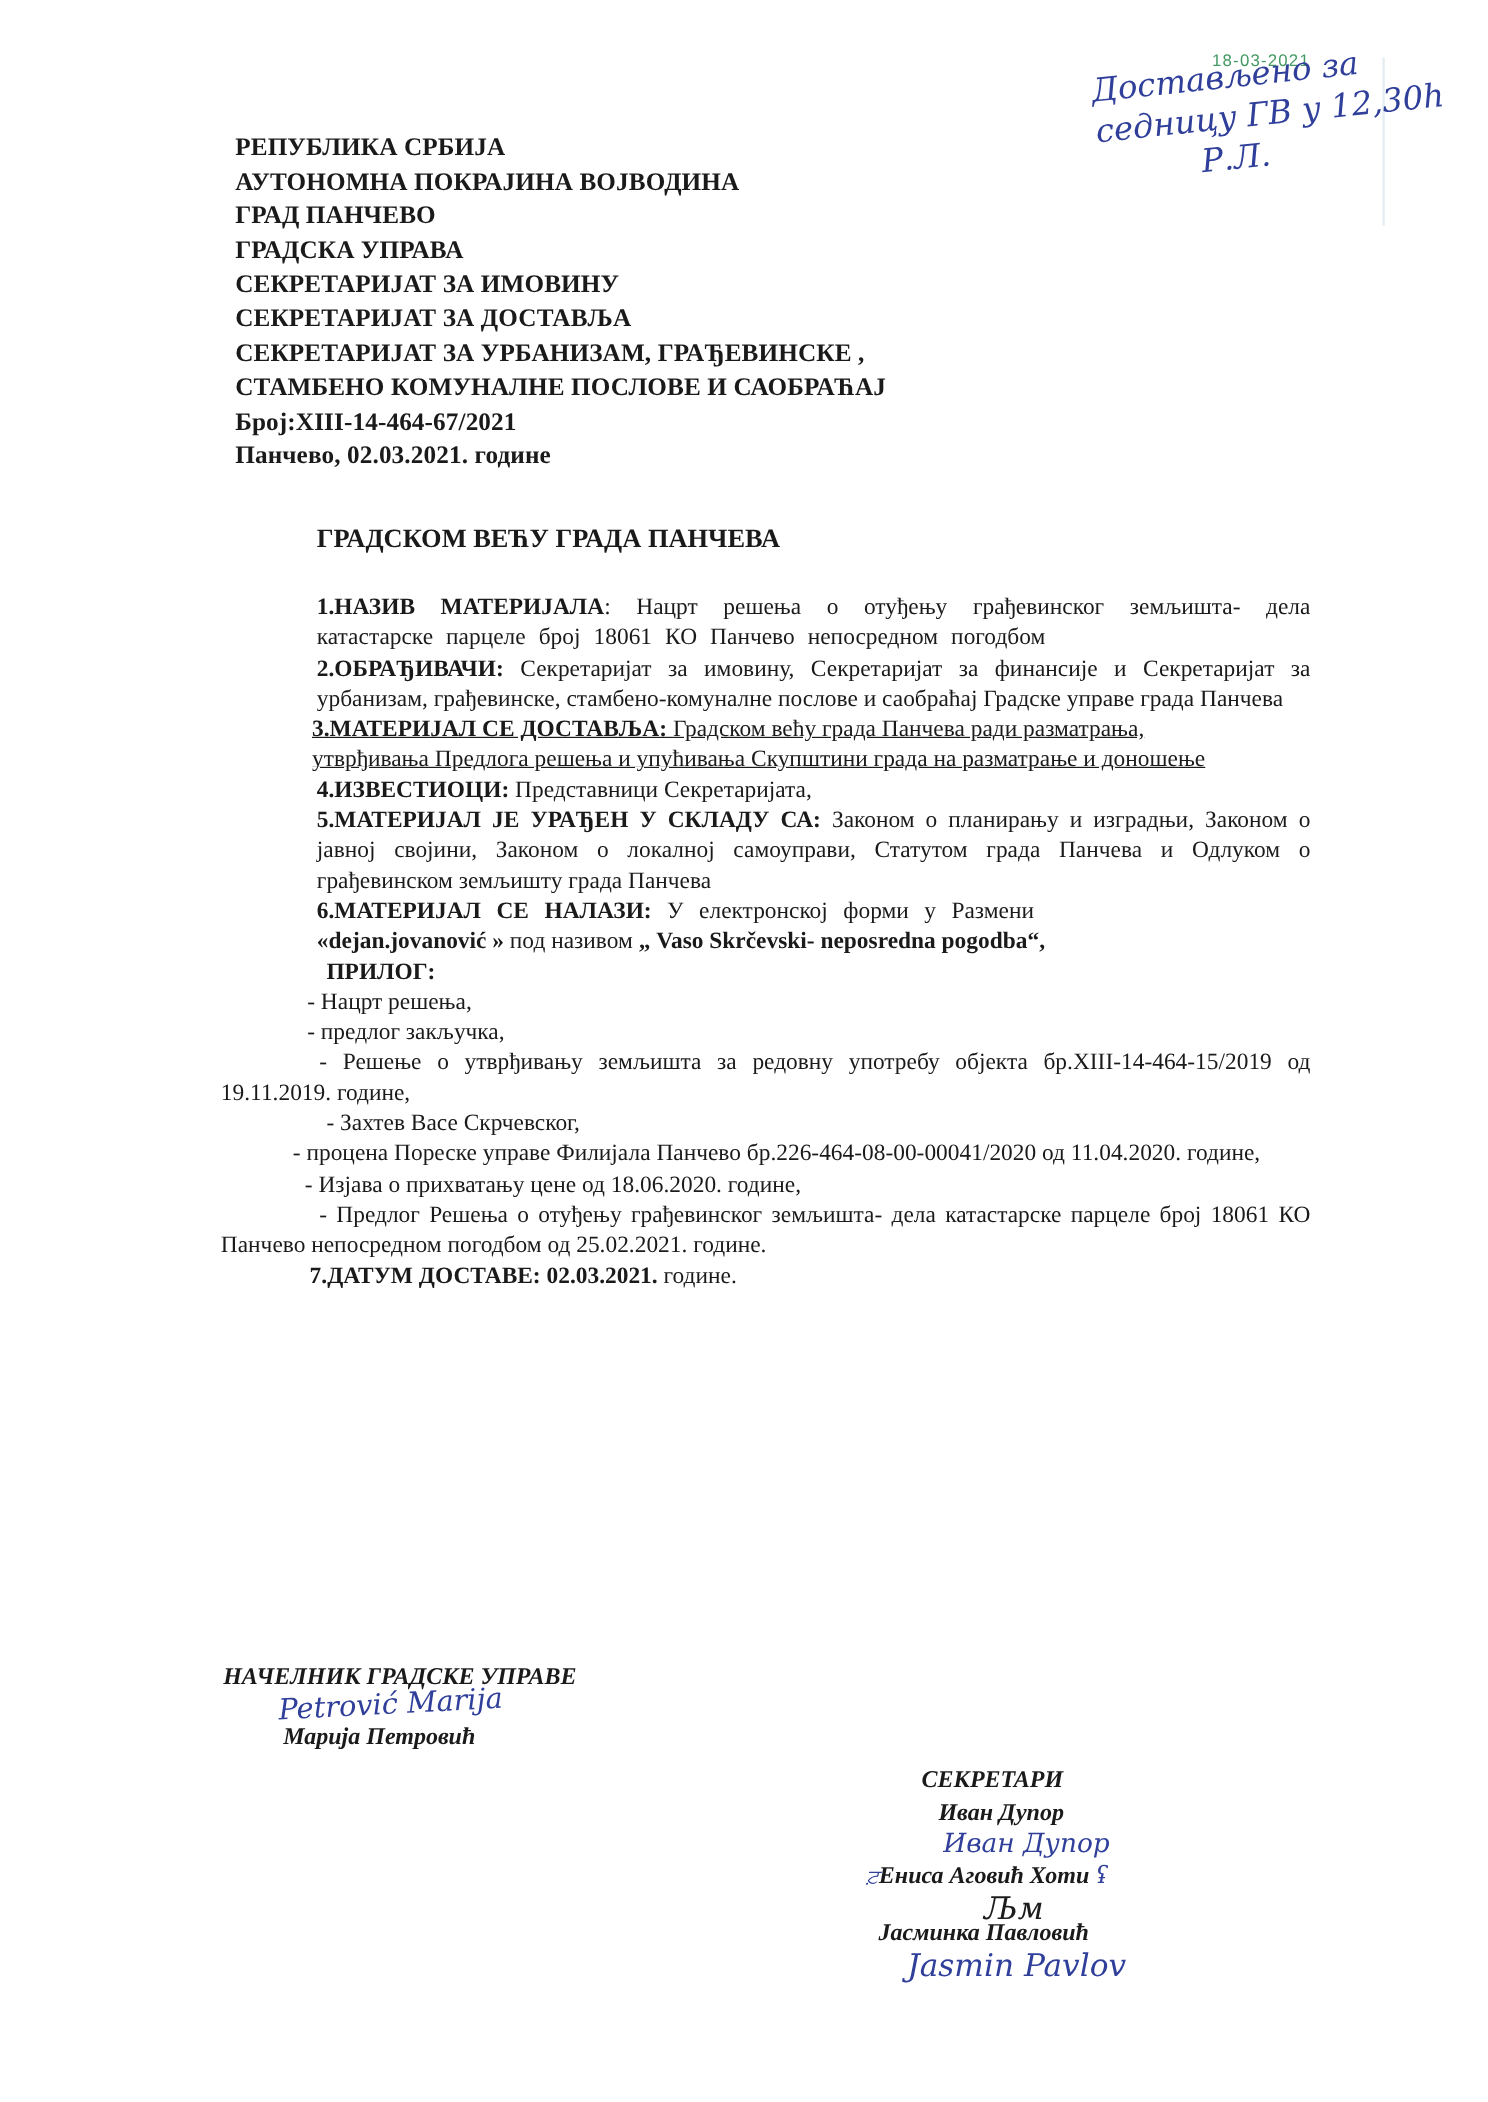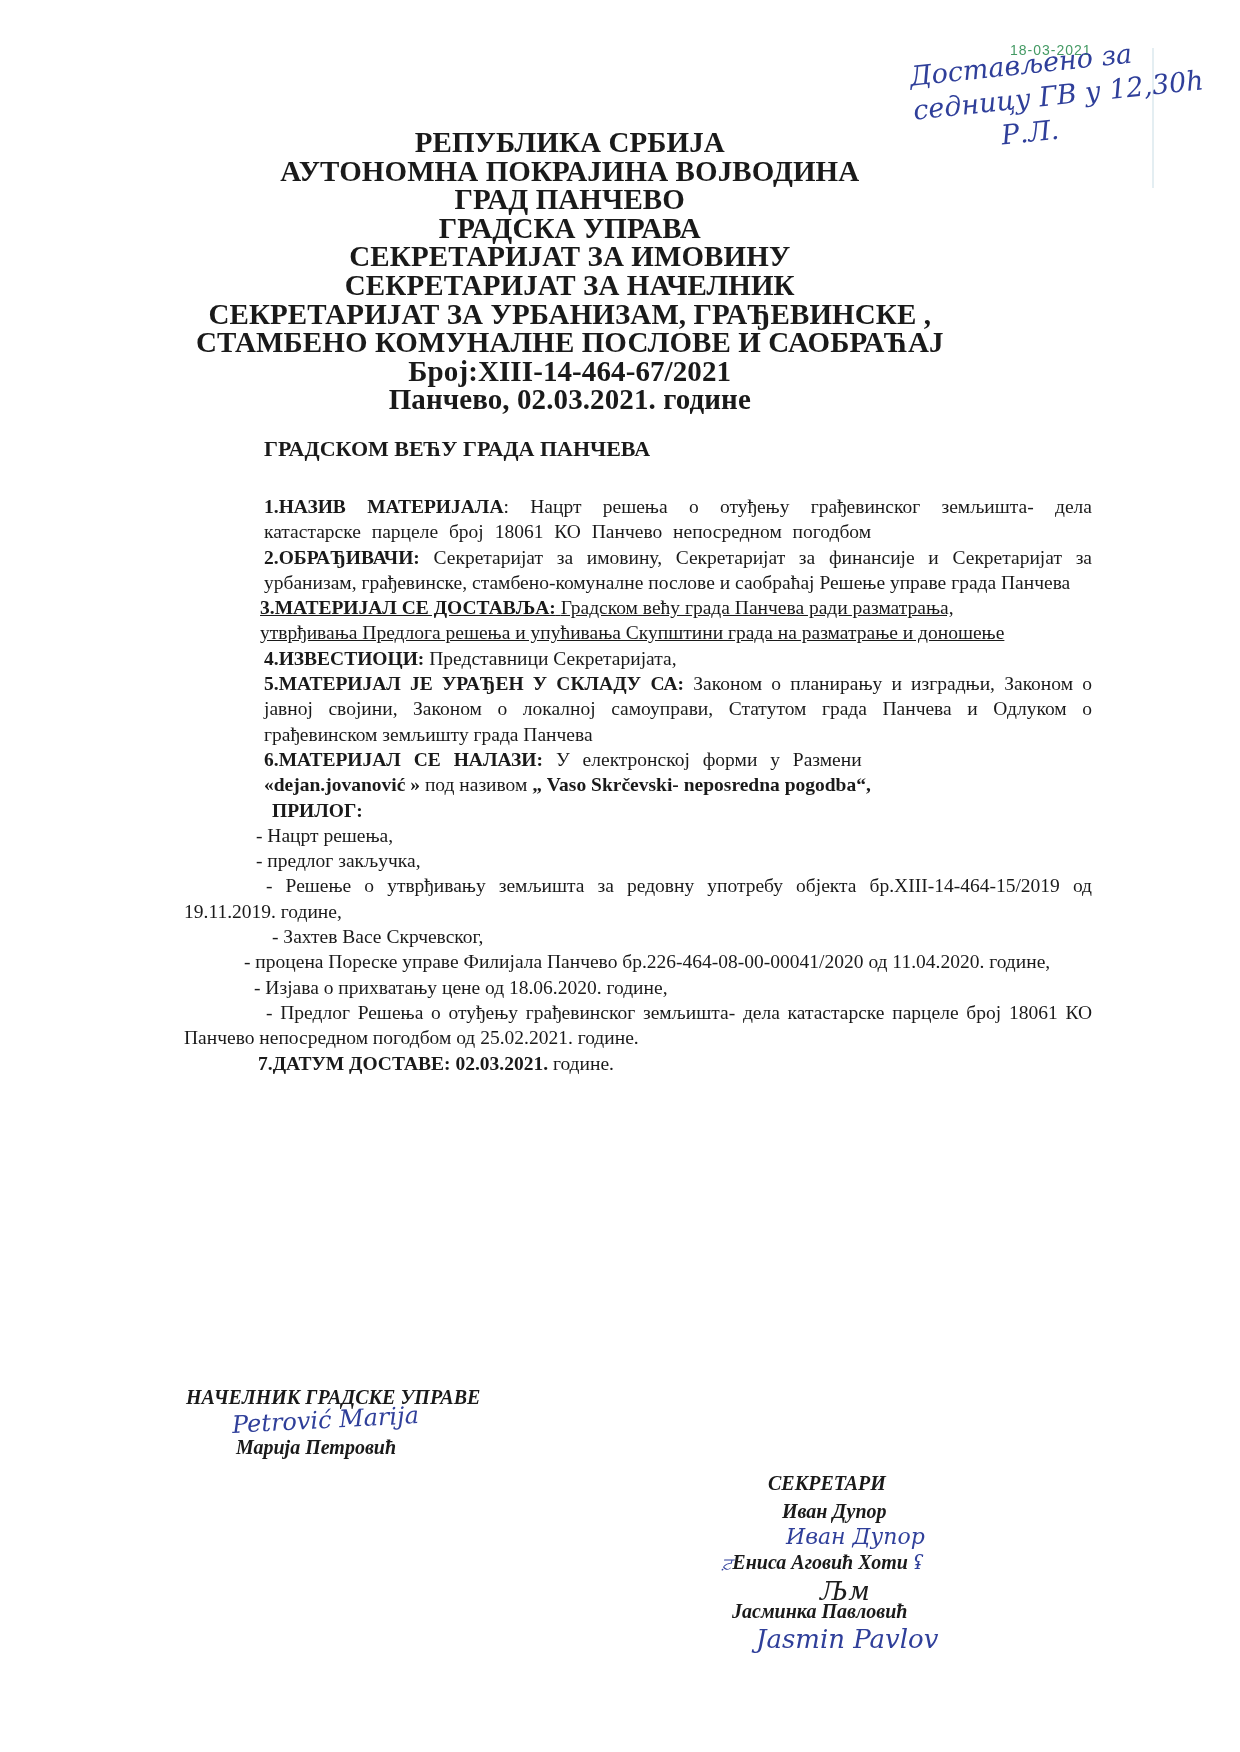--- a/index.html
+++ b/index.html
@@ -1,19 +1,19 @@
 <!DOCTYPE html>
 <html><head>
 <meta charset="utf-8">
 <style>
   html, body { margin: 0; padding: 0; background: #ffffff; }
   body { width: 1240px; height: 1752px; position: relative; overflow: hidden;
          font-family: "Liberation Serif", "DejaVu Serif", serif; color: #1a1a1a; }
   .abs { position: absolute; }
-  .hdr { left: 196px; top: 128px; font-size: 29px; font-weight: bold; line-height: 28.6px; letter-spacing: 0.1px; text-align: center; }
+  .hdr { left: 196px; top: 108px; font-size: 21px; font-weight: bold; line-height: 28.6px; letter-spacing: 0.1px; }
   .hdr div { white-space: nowrap; }
   .addressee { left: 264px; top: 436px; font-size: 22px; font-weight: bold; white-space: nowrap; }
   .body { left: 264px; top: 494px; width: 828px; font-size: 19.5px; line-height: 25.3px; }
   .p { text-align: justify; text-align-last: left; margin: 0; }
   .p b { font-weight: bold; }
   .ind1 { margin-left: -4px; text-decoration: underline; }
   .att { margin: 0; white-space: nowrap; }
   .stamp { left: 1010px; top: 42px; width: 110px; height: 18px; color: #15803d; font-family: "Liberation Sans", sans-serif; font-size: 14px; letter-spacing: 1px; opacity: 0.8; }
   .stampline { left: 1152px; top: 48px; width: 2px; height: 140px; background: #e4eef2; }
   .hand { color: #2f3f9a; font-family: "DejaVu Serif", serif; font-style: italic; }
@@ -32,37 +32,37 @@
   <div>седницу ГВ у 12,30h</div>
   <div style="padding-left:85px">Р.Л.</div>
 </div>
 
 <div class="abs hdr">
   <div>РЕПУБЛИКА СРБИЈА</div>
   <div>АУТОНОМНА ПОКРАЈИНА ВОЈВОДИНА</div>
   <div>ГРАД ПАНЧЕВО</div>
   <div>ГРАДСКА УПРАВА</div>
   <div>СЕКРЕТАРИЈАТ ЗА ИМОВИНУ</div>
-  <div>СЕКРЕТАРИЈАТ ЗА НАЧЕЛНИК</div>
+  <div>СЕКРЕТАРИЈАТ ЗА ДОСТАВЉА</div>
   <div>СЕКРЕТАРИЈАТ ЗА УРБАНИЗАМ, ГРАЂЕВИНСКЕ ,</div>
   <div>СТАМБЕНО КОМУНАЛНЕ ПОСЛОВЕ И САОБРАЋАЈ</div>
   <div>Број:XIII-14-464-67/2021</div>
   <div>Панчево, 02.03.2021. године</div>
 </div>
 
 <div class="abs addressee">ГРАДСКОМ ВЕЋУ ГРАДА ПАНЧЕВА</div>
 
 <div class="abs body">
 
   <p class="p" style="word-spacing:6px">
     <b>1.НАЗИВ МАТЕРИЈАЛА</b><span>: </span><span>Нацрт решења о отуђењу грађевинског земљишта- дела катастарске парцеле број 18061 КО Панчево непосредном погодбом</span>
   </p>
 
   <p class="p">
-    <b>2.ОБРАЂИВАЧИ:</b><span> </span><span>Секретаријат за имовину, Секретаријат за финансије и Секретаријат за урбанизам, грађевинске, стамбено-комуналне послове и саобраћај Решење управе града Панчева</span>
+    <b>2.ОБРАЂИВАЧИ:</b><span> </span><span>Секретаријат за имовину, Секретаријат за финансије и Секретаријат за урбанизам, грађевинске, стамбено-комуналне послове и саобраћај Градске управе града Панчева</span>
   </p>
 
   <p class="p ind1" style="text-align:left; padding-right:60px">
     <b>3.МАТЕРИЈАЛ СЕ ДОСТАВЉА:</b><span> </span><span>Градском већу града Панчева ради разматрања, утврђивања Предлога решења и упућивања Скупштини града на разматрање и доношење</span>
   </p>
 
   <p class="p">
     <b>4.ИЗВЕСТИОЦИ:</b><span> </span><span>Представници Секретаријата,</span>
   </p>
 

